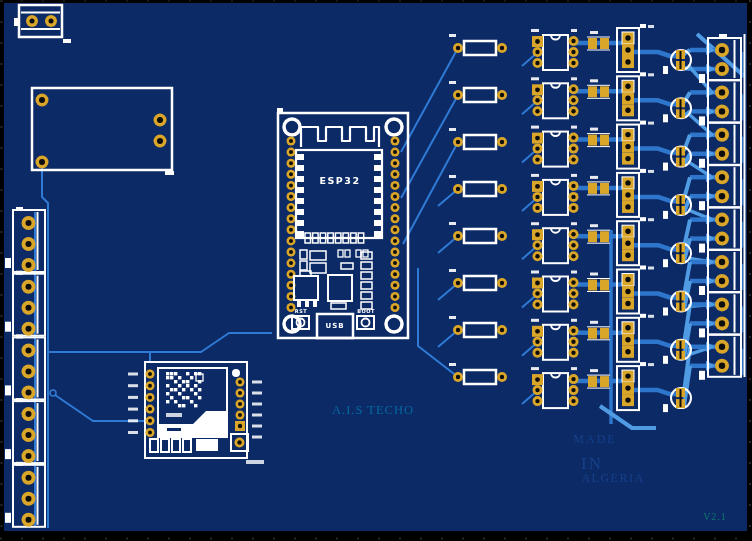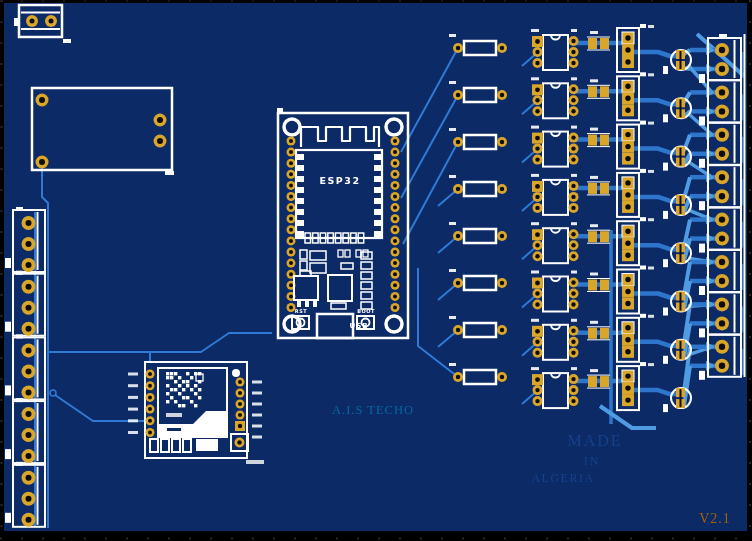--- a/index.html
+++ b/index.html
@@ -907,22 +907,22 @@
         <line x1="1.5" y1="0" x2="1.5" y2="541" stroke="#4a4a4a" stroke-width="2" stroke-dasharray="2,19"></line>
         <line x1="750" y1="0" x2="750" y2="541" stroke="#4a4a4a" stroke-width="2" stroke-dasharray="2,19"></line>
         <line x1="0" y1="538.5" x2="752" y2="538.5" stroke="#4a4a4a" stroke-width="2" stroke-dasharray="2,19"></line>
         <line x1="0" y1="1" x2="752" y2="1" stroke="#3a3a3a" stroke-width="1.5" stroke-dasharray="2,19"></line>
       </g>
     </svg>
 
   <div class="silk" style="left:340px;top:175px;font-size:9.5px;letter-spacing:1.5px;">ESP32</div>
   <div class="silk" style="left:301px;top:308px;font-size:5px;letter-spacing:.5px;">RST</div>
   <div class="silk" style="left:366px;top:308px;font-size:5px;letter-spacing:.5px;">BOOT</div>
-  <div class="silk" style="left:335px;top:322px;font-size:7px;letter-spacing:1px;margin-left:24px;">USB</div>
+  <div class="silk" style="left:335px;top:322px;font-size:7px;letter-spacing:1px;">USB</div>
 
   <div class="t" style="left: 373px; top: 403px; font-size: 12.5px; color: #0369a1;">A.I.S TECHO</div>
 
-  <div class="t" style="left: 595px; top: 432px; font-size: 16px; letter-spacing: 2px; color: rgb(22, 65, 140);">MADE</div>
-  <div class="t" style="left: 592px; top: 454px; font-size: 12px; letter-spacing: 2px; color: rgb(22, 65, 140);">IN</div>
-  <div class="t" style="left: 563px; top: 471px; font-size: 12px; letter-spacing: 1.5px; color: rgb(22, 65, 140);">ALGERIA</div>
+  <div class="t" style="left: 595px; top: 432px; font-size: 12px; letter-spacing: 2px; color: rgb(22, 65, 140);">MADE</div>
+  <div class="t" style="left: 592px; top: 454px; font-size: 17px; letter-spacing: 2px; color: rgb(22, 65, 140);">IN</div>
+  <div class="t" style="left: 613px; top: 471px; font-size: 12px; letter-spacing: 1.5px; color: rgb(22, 65, 140);">ALGERIA</div>
 
-  <div class="t" style="left: 715px; top: 511px; font-size: 14px; color: #a16207;">V2.1</div>
+  <div class="t" style="left: 715px; top: 511px; font-size: 10px; color: #0f766e;">V2.1</div>
 </div>
 
 </body></html>

